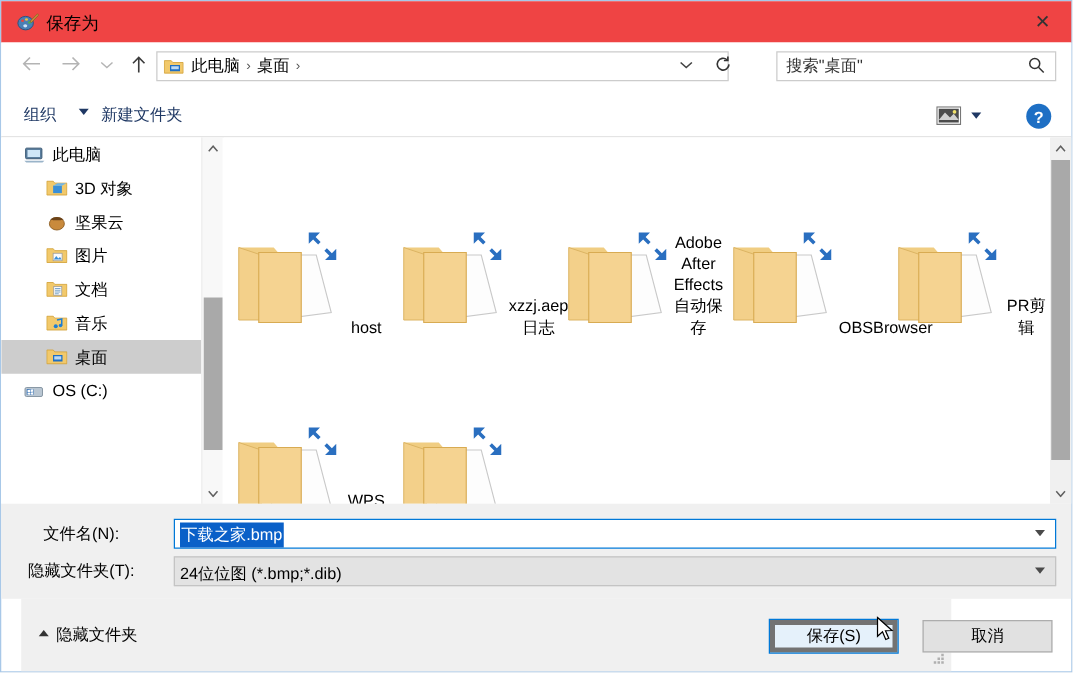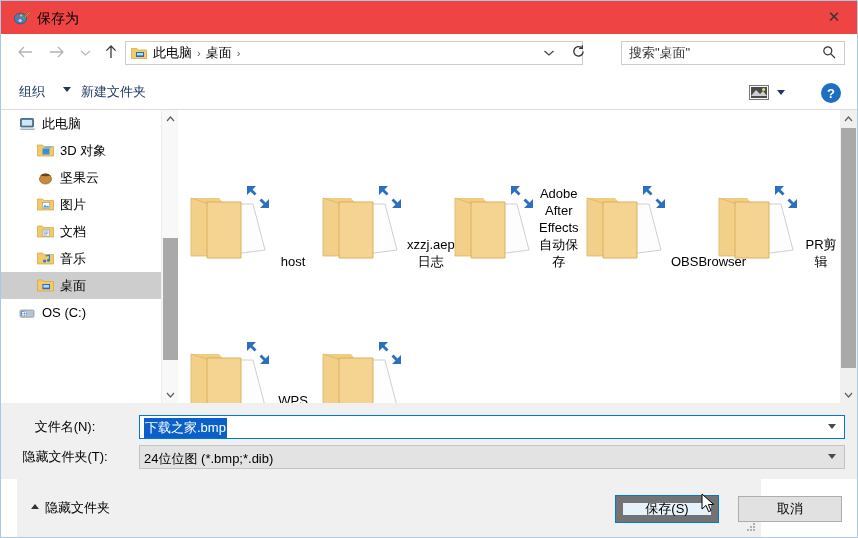--- a/index.html
+++ b/index.html
@@ -194,21 +194,21 @@
     border-bottom:5px solid #333;
   }
   .hide-label{position:absolute;left:28px;top:20px;font-size:13px;line-height:18px;}
   .btn{
     position:absolute;top:495px;height:26px;box-sizing:border-box;
     background:#e1e1e1;border:1px solid #adadad;
     font-size:13px;color:#000;display:flex;align-items:center;justify-content:center;
     cursor:default;
   }
   .btn-save{
-    left:615px;width:102px;background:#e5f1fb;border:7px solid #737373;
+    left:615px;width:102px;background:#e5f1fb;border:4px solid #737373;
     outline:1px solid #0078d7;
   }
   .btn-cancel{left:737px;width:104px;}
   .cursor-arrow{position:absolute;left:700px;top:492px;width:16px;height:22px;pointer-events:none;}
   .grip{position:absolute;right:4px;bottom:4px;width:12px;height:12px;}
   .grip i{position:absolute;width:2px;height:2px;background:#b0b0b0;display:block;}
 </style>
 </head>
 <body>
 

